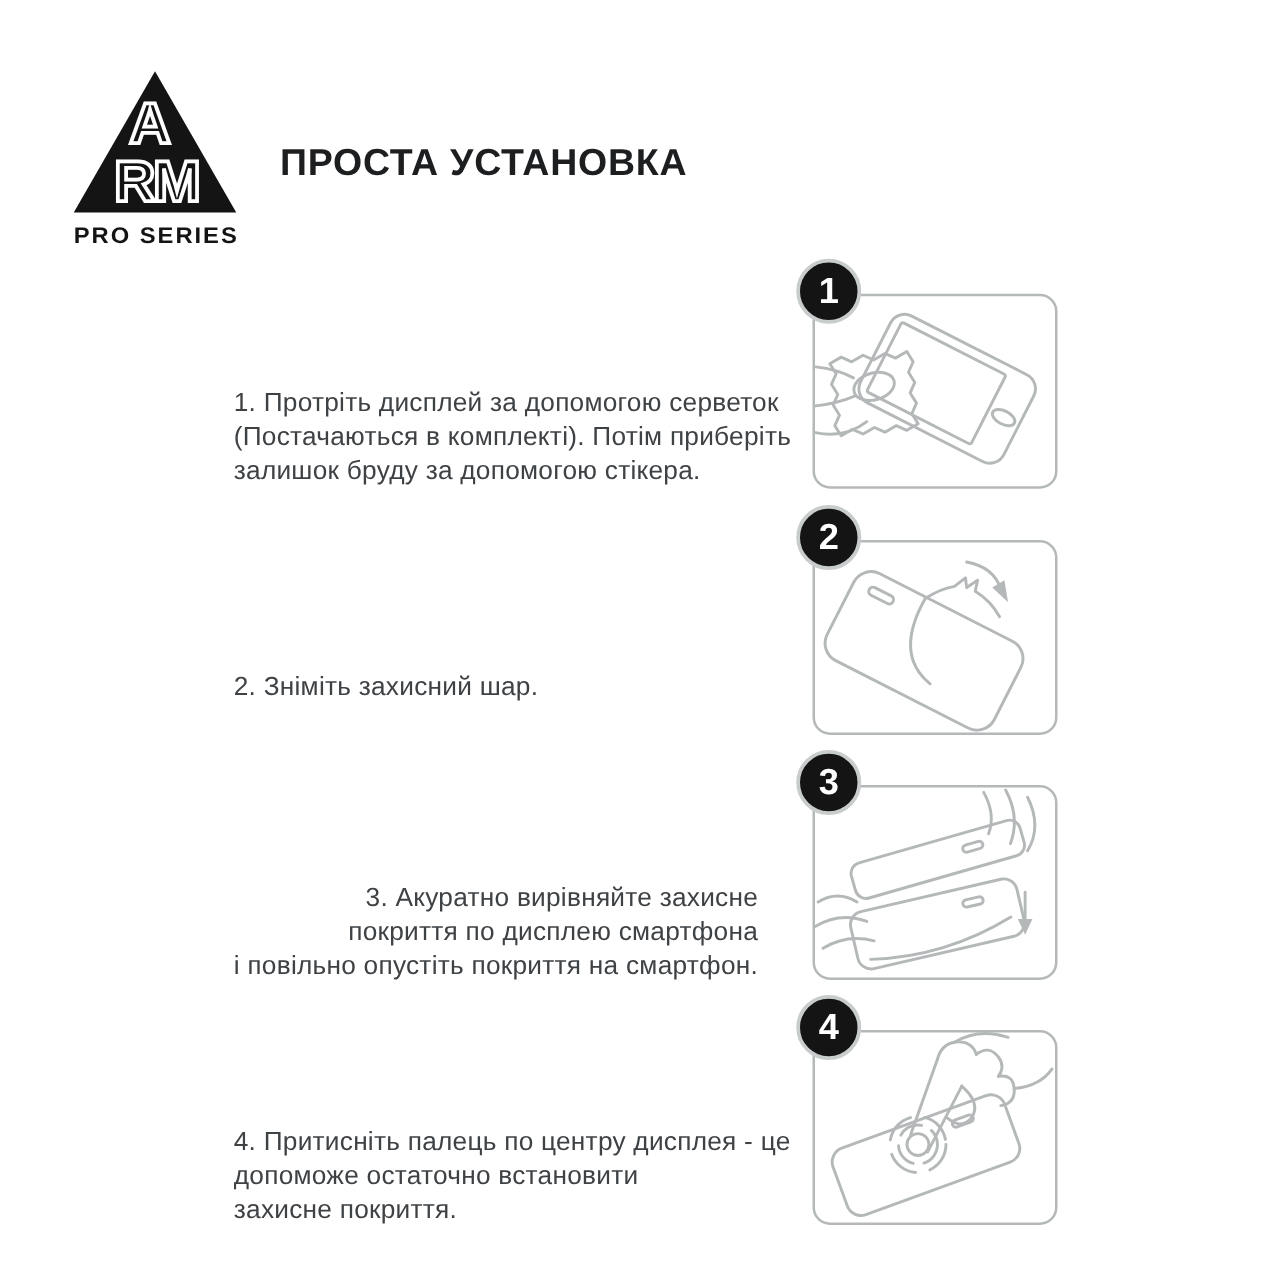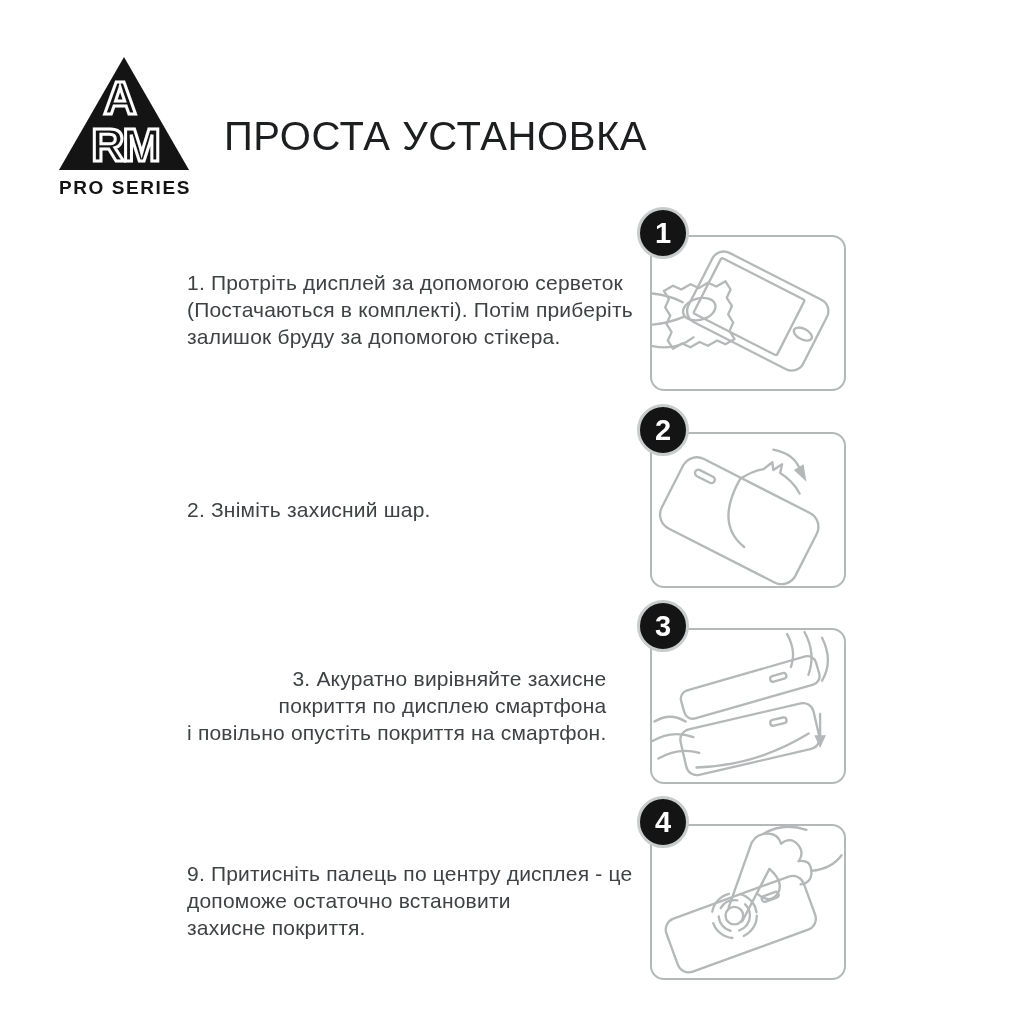--- a/index.html
+++ b/index.html
@@ -6,29 +6,29 @@
   html,body { width:1024px; height:1024px; background:#ffffff; }
   body { font-family:"Liberation Sans", sans-serif; }
   .page { position:relative; width:1024px; height:1024px; background:#ffffff; overflow:hidden; }
 
   
   .logo-svg { position:absolute; left:54px; top:48px; }
 
   
   .title {
     position:absolute; left:224px; top:114px;
-    font-size:40px; font-weight:400; color:#1d1e20;
+    font-size:30px; font-weight:700; color:#1d1e20;
     letter-spacing:0.6px; white-space:pre;
   }
 
   
   .step-text {
     position:absolute; left:187px;
     font-size:21px; line-height:27px; letter-spacing:0.2px;
-    color:#3f4245; white-space:pre;
+    color:#3f4245; white-space:pre;margin-top:40px;
   }
   .step-text.s1 { top:269px; }
   .step-text.s2 { top:496px; }
   .step-text.s3 { top:665px;text-align:right; }
   .step-text.s4 { top:860px; }
 
   
   .panel {
     position:absolute; left:650px; width:196px; height:156px;
     border:2px solid #b5b8b9; border-radius:14px; background:#fff;
@@ -67,21 +67,21 @@
 
   <h1 class="title">ПРОСТА УСТАНОВКА</h1>
 
   <div class="step-text s1">1. Протріть дисплей за допомогою серветок
 (Постачаються в комплекті). Потім приберіть
 залишок бруду за допомогою стікера.</div>
   <div class="step-text s2">2. Зніміть захисний шар.</div>
   <div class="step-text s3">3. Акуратно вирівняйте захисне
 покриття по дисплею смартфона
 і повільно опустіть покриття на смартфон.</div>
-  <div class="step-text s4">9. Притисніть палець по центру дисплея - це
+  <div class="step-text s4">4. Притисніть палець по центру дисплея - це
 допоможе остаточно встановити
 захисне покриття.</div>
 
   <div class="badge b1">
       <span>1</span>
     </div>
   <div class="badge b2">
       <span>2</span>
     </div>
   <div class="badge b3">

